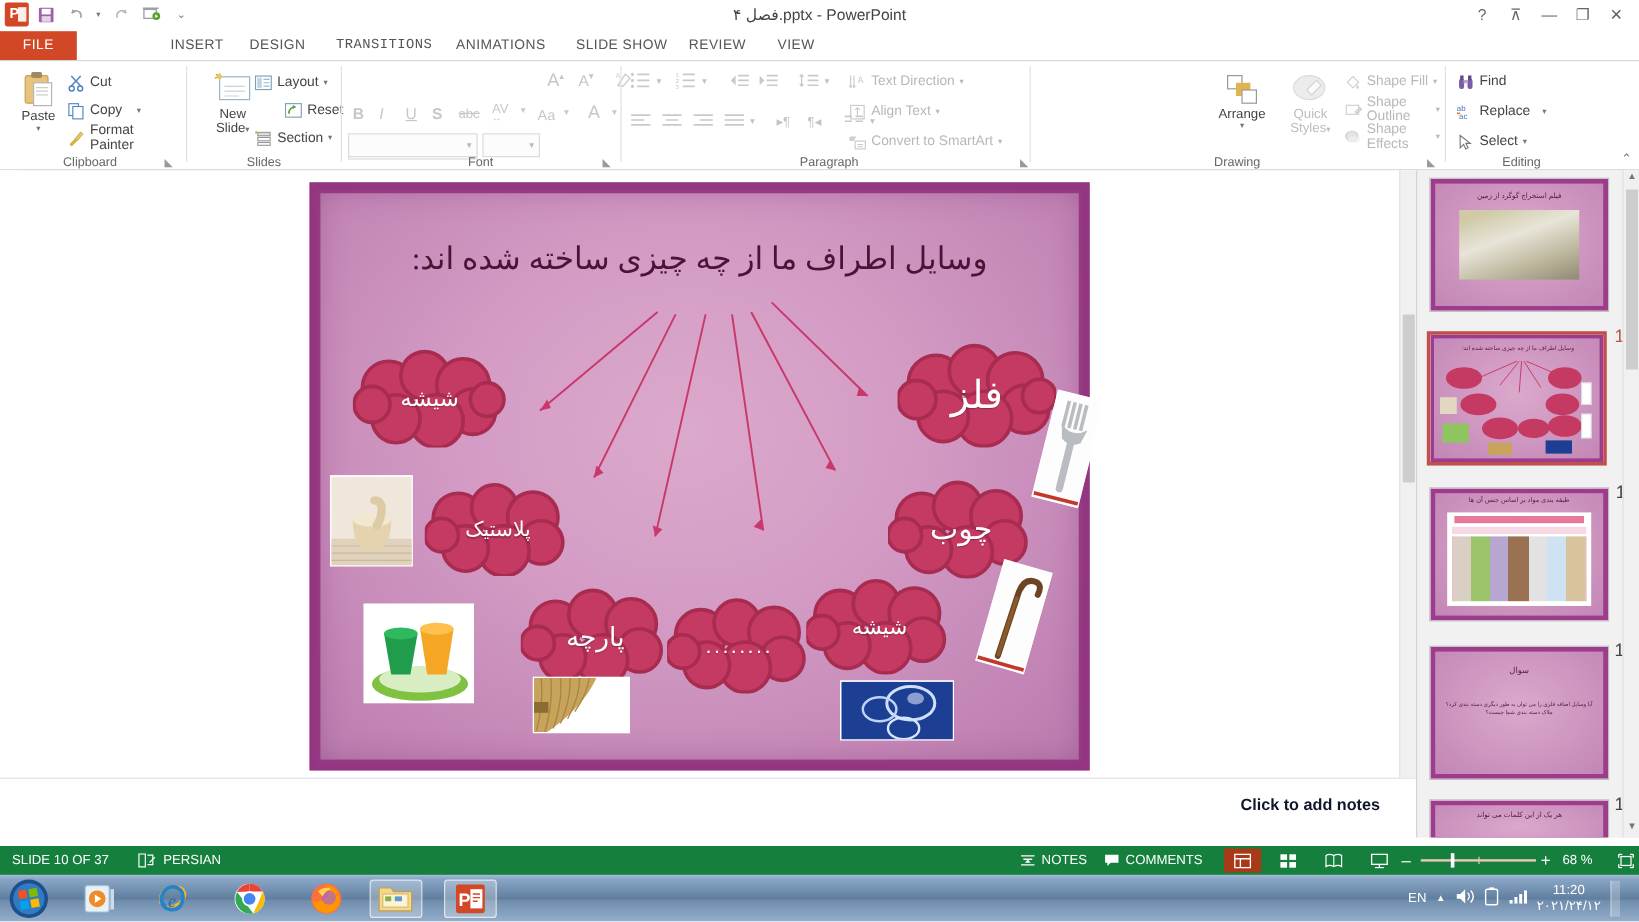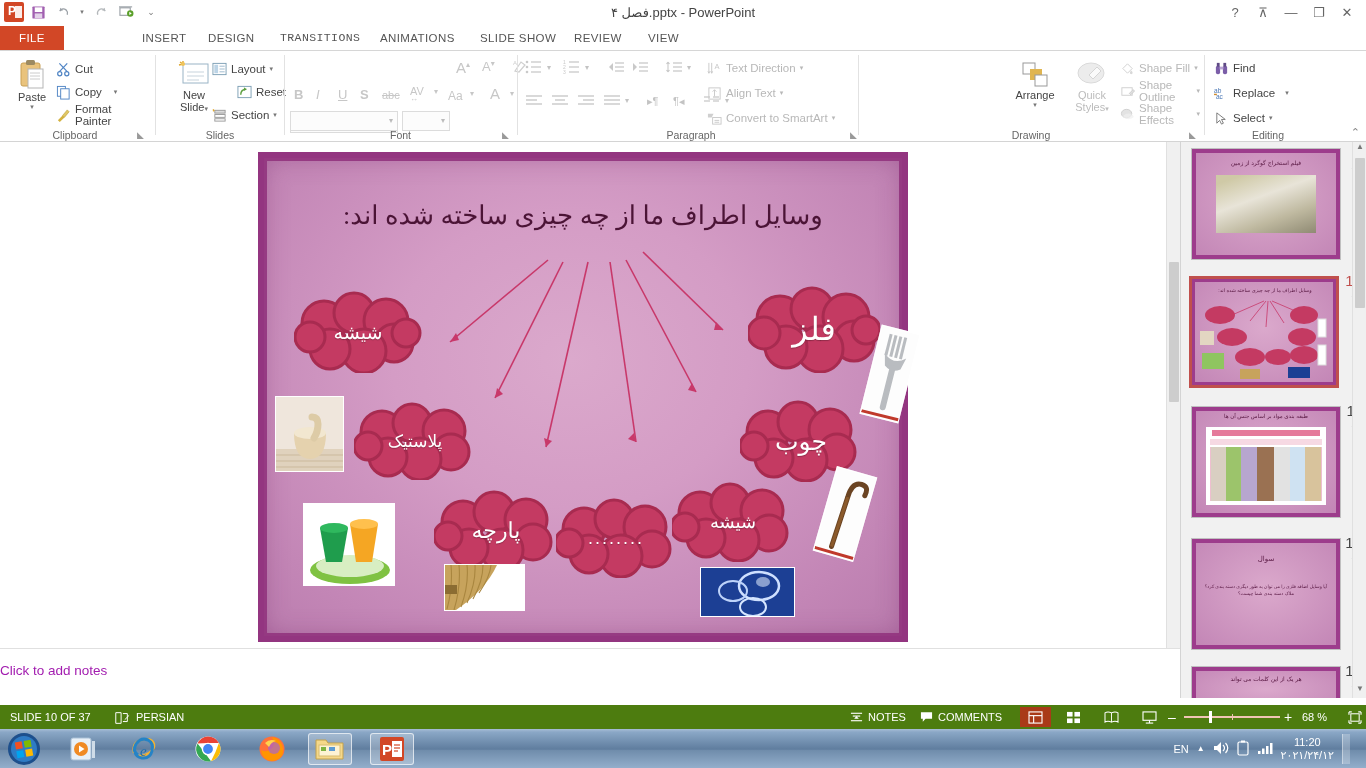--- a/index.html
+++ b/index.html
@@ -64,23 +64,23 @@
   .editor { position:absolute; left:0; top:142px; width:1180px; height:556px; background:#fff; }
   .slide { position:absolute; left:258px; top:10px; width:650px; height:490px; }
 
   .cloud { position:absolute; color:#fff; display:flex; align-items:center; justify-content:center; font-size:19px; direction:rtl; text-shadow:0 1px 1px rgba(0,0,0,.25); }
   .cloud .cbody { position:absolute; inset:0; }
   .cloud .lbl { position:relative; z-index:2; }
 
   .imgbox { position:absolute; background:#fff; border:1px solid rgba(255,255,255,.6); overflow:hidden; }
 
   .notes { position:absolute; left:0; top:648px; width:1180px; height:50px; background:#fff; border-top:1px solid #e0e0e0; }
-  .notes-text { position:absolute; left:0; top:14px; width:1150px; text-align:left; font-size:13.5px; color:#a21caf; }
-
-  .statusbar { position:absolute; left:0; top:705px; width:1366px; height:41px; background:#4d7c0f; color:#fff; font-size:11px; }
+  .notes-text { position:absolute; left:0; top:14px; width:1150px; text-align:right; font-size:13.5px; color:#0f172a;font-weight:bold; }
+
+  .statusbar { position:absolute; left:0; top:705px; width:1366px; height:41px; background:#15803d; color:#fff; font-size:11px; }
   .sb { position:absolute; top:0; height:24px; line-height:24px; }
   .sbtn { position:absolute; top:2px; height:20px; display:flex; align-items:center; justify-content:center; padding:0 8px; }
   .sbtn.on { background:#a93a18; }
   .zoomtrack { position:absolute; top:11px; height:2px; background:#f0c5b5; }
 
   .taskbar { position:absolute; left:0; top:729px; width:1366px; height:39px;
     background:linear-gradient(to bottom,#a7bdd6 0%, #8aa7c6 8%, #5f7d9e 52%, #6f8cab 54%, #93aecb 100%); }
   .tbicon { position:absolute; top:4px; width:44px; height:32px; display:flex; align-items:center; justify-content:center; }
   .tbicon.framed { border:1px solid rgba(255,255,255,.65); background:rgba(255,255,255,.25); border-radius:3px; }
   .tray { position:absolute; right:0; top:0; height:39px; display:flex; align-items:center; gap:8px; padding-right:16px; color:#fff; font-size:11px; }

